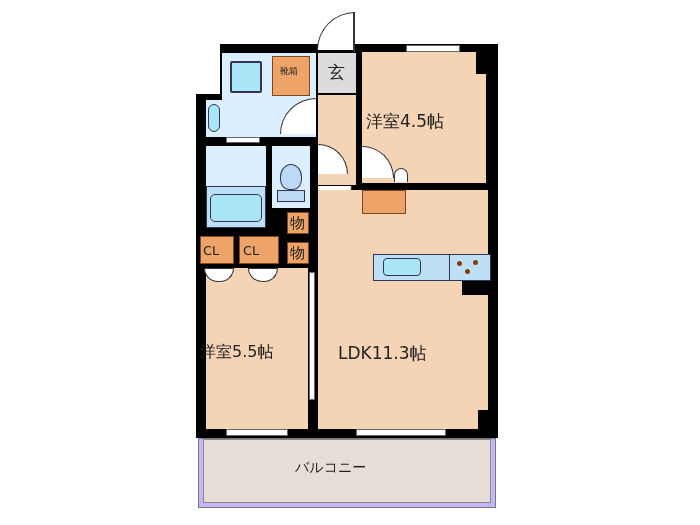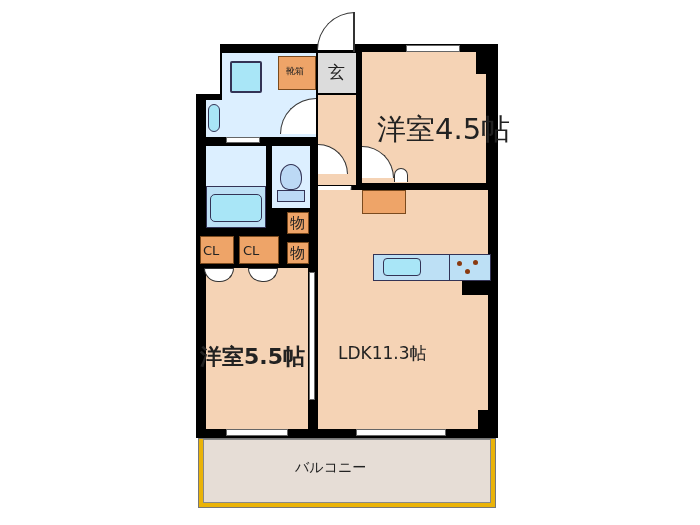--- a/index.html
+++ b/index.html
@@ -13,53 +13,53 @@
   .orange{background:#eea468;border:1px solid #7a4a1e;}
   .label{position:absolute;color:#222;white-space:nowrap;}
   .win{position:absolute;background:#fff;border:1px solid #666;}
   .small{font-size:9px;}
 </style>
 </head>
 <body>
 
 <div class="wall" style="left:196px;top:44px;width:302px;height:394px;"></div>
 
-<div class="abs" style="left:198px;top:438px;width:298px;height:70px;border:1px solid #777;background:#eab308;">
+<div class="abs" style="left:198px;top:438px;width:298px;height:70px;border:1px solid #777;background:#c4b5fd;">
   <div class="abs" style="left:4px;top:0;width:288px;height:64px;background:#e6ddd6;border:1px solid #888;"></div>
   <div class="label" style="left:96px;top:20px;font-size:14px;">バルコニー</div>
 </div>
 
 <div class="abs" style="left:196px;top:44px;width:24px;height:50px;background:#fff;"></div>
 
 <div class="room wet" style="left:222px;top:53px;width:94px;height:84px;"></div>
 <div class="room wet" style="left:206px;top:100px;width:18px;height:37px;"></div>
 
 <div class="abs" style="left:230px;top:61px;width:32px;height:32px;border:2px solid #335;background:#a9e6f7;border-radius:2px;"></div>
 
 <div class="abs" style="left:208px;top:104px;width:12px;height:28px;border:1.5px solid #335;background:#a9e6f7;border-radius:6px;"></div>
 
-<div class="abs orange" style="left:272px;top:56px;width:38px;height:34px;margin-left:6px;">
+<div class="abs orange" style="left:272px;top:56px;width:38px;height:40px;">
   <div class="label small" style="left:7px;top:8px;">靴箱</div>
 </div>
 
 <div class="abs" style="left:280px;top:98px;width:36px;height:36px;border:1.5px solid #333;border-right:none;border-bottom:none;border-radius:36px 0 0 0;background:#fff;"></div>
 
 <div class="room gray" style="left:318px;top:53px;width:38px;height:40px;">
   <div class="label" style="left:10px;top:8px;font-size:17px;">玄</div>
 </div>
 
 <div class="abs" style="left:317px;top:12px;width:38px;height:38px;border:1.5px solid #333;border-right:none;border-bottom:none;border-radius:38px 0 0 0;background:#fff;"></div>
 <div class="abs" style="left:353px;top:12px;width:2px;height:40px;background:#333;"></div>
 
 <div class="room wood" style="left:318px;top:95px;width:38px;height:90px;"></div>
 
 <div class="room wood" style="left:362px;top:52px;width:124px;height:131px;"></div>
 <div class="wall" style="left:476px;top:52px;width:10px;height:22px;"></div>
 <div class="win" style="left:406px;top:45px;width:52px;height:5px;"></div>
-<div class="label" style="left:377px;top:110px;font-size:29px;">洋室4.5帖</div>
+<div class="label" style="left:366px;top:110px;font-size:17px;">洋室4.5帖</div>
 
 <div class="abs orange" style="left:362px;top:190px;width:44px;height:24px;">
   <div class="label" style="left:5px;top:4px;font-size:13px;">CL</div>
 </div>
 
 <div class="abs" style="left:362px;top:146px;width:32px;height:32px;border:1.5px solid #333;border-left:none;border-bottom:none;border-radius:0 32px 0 0;background:#fff;"></div>
 <div class="abs" style="left:394px;top:168px;width:14px;height:14px;border:1.5px solid #333;border-bottom:none;border-radius:14px 14px 0 0;background:#fff;"></div>
 
 <div class="room wet" style="left:272px;top:146px;width:38px;height:62px;"></div>
 <div class="abs" style="left:280px;top:164px;width:22px;height:26px;border:1.5px solid #335;background:#bcd9f5;border-radius:50% 50% 40% 40%;"></div>
@@ -84,21 +84,21 @@
 <div class="abs orange" style="left:200px;top:236px;width:34px;height:28px;">
   <div class="label" style="left:2px;top:6px;font-size:13px;">CL</div>
 </div>
 <div class="abs orange" style="left:239px;top:236px;width:40px;height:28px;">
   <div class="label" style="left:3px;top:6px;font-size:13px;">CL</div>
 </div>
 
 <div class="room wood" style="left:206px;top:268px;width:102px;height:161px;"></div>
 <div class="abs" style="left:204px;top:268px;width:30px;height:14px;border:1px solid #333;background:#fff;border-radius:0 0 14px 14px;"></div>
 <div class="abs" style="left:248px;top:268px;width:30px;height:14px;border:1px solid #333;background:#fff;border-radius:0 0 14px 14px;"></div>
-<div class="label" style="left:200px;top:342px;font-size:22px;font-weight:bold;">洋室5.5帖</div>
+<div class="label" style="left:200px;top:342px;font-size:16px;">洋室5.5帖</div>
 <div class="win" style="left:226px;top:429px;width:60px;height:5px;"></div>
 
 <div class="room wood" style="left:318px;top:190px;width:170px;height:239px;"></div>
 <div class="room wood" style="left:318px;top:218px;width:20px;height:60px;"></div>
 <div class="abs orange" style="left:362px;top:190px;width:44px;height:24px;"></div>
 <div class="label" style="left:338px;top:342px;font-size:17px;">LDK11.3帖</div>
 <div class="win" style="left:356px;top:429px;width:88px;height:5px;"></div>
 <div class="wall" style="left:478px;top:410px;width:10px;height:20px;"></div>
 
 <div class="abs" style="left:309px;top:272px;width:6px;height:128px;background:#fff;border:1px solid #666;"></div>

